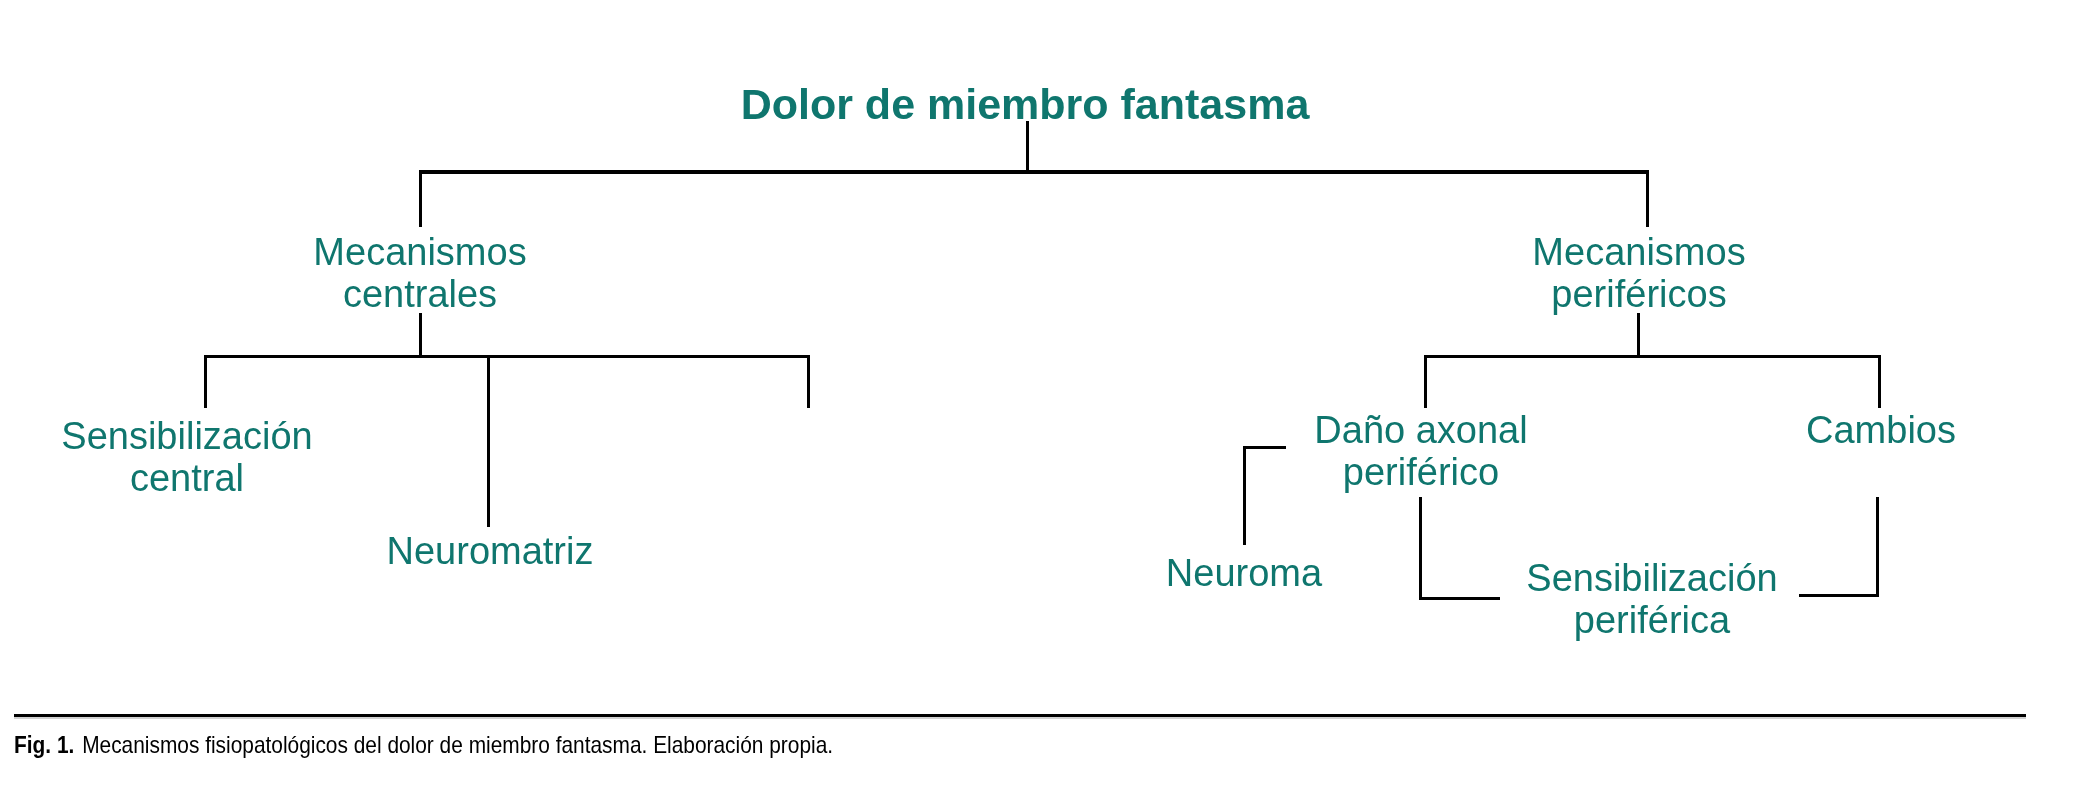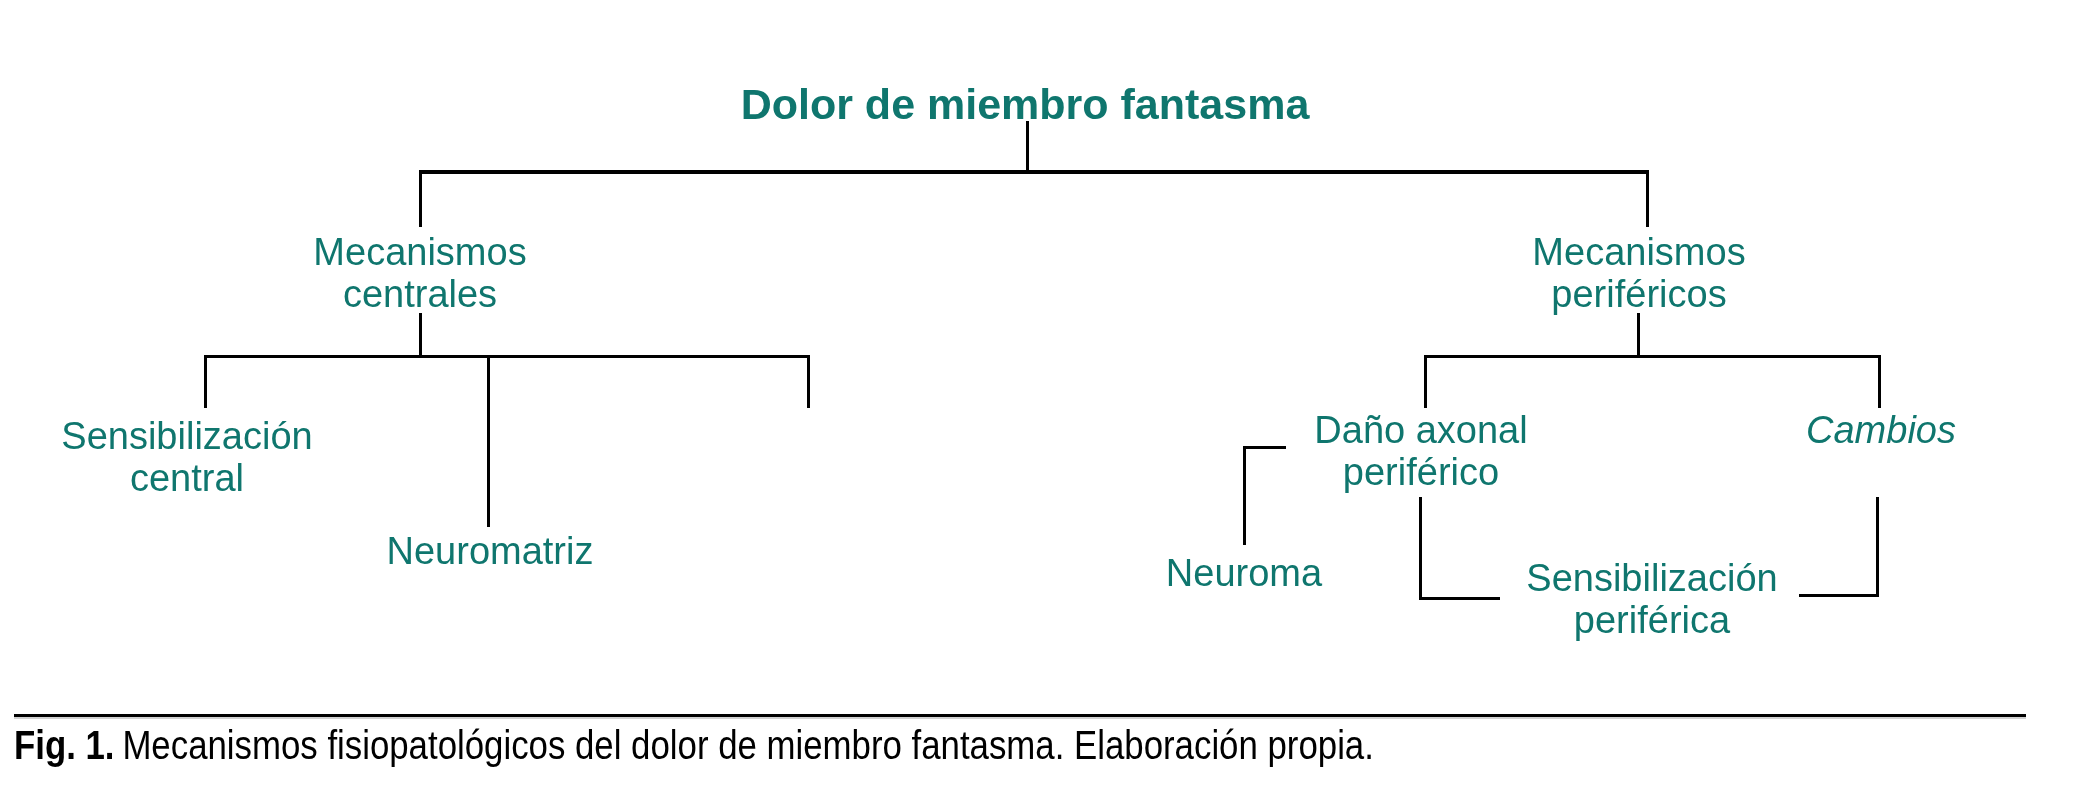--- a/index.html
+++ b/index.html
@@ -25,21 +25,21 @@
     font-size:43px;
     line-height:48px;
     font-weight:bold;
   }
   .ln{position:absolute;background:#000;}
   .rule-shadow{box-shadow:0 2px 0 rgba(0,0,0,0.18);}
   .caption{
     position:absolute;
     left:14px;top:722px;
     white-space:nowrap;
-    font-size:40px;
+    font-size:24px;
     line-height:46px;
   }
   .caption-inner{
     display:inline-block;
     transform:scaleX(0.87);
     transform-origin:left top;
   }
   .caption-prefix{font-weight:bold;margin-right:9px;}
 </style>
 </head>
@@ -86,21 +86,21 @@
   <div class="ln" style="left:1637px;top:313px;width:3px;height:42px;"></div>
   <div class="ln" style="left:1424px;top:355px;width:457px;height:3px;"></div>
   <div class="ln" style="left:1424px;top:355px;width:3px;height:53px;"></div>
   <div class="ln" style="left:1878px;top:355px;width:3px;height:53px;"></div>
 
   <div class="node" style="left:1421px;top:409px;">
     <span class="line">Daño axonal</span>
     <span class="line">periférico</span>
   </div>
 
-  <div class="node" style="left:1881px;top:409px;font-style:italic;">
+  <div class="node" style="left:1881px;top:409px;">
     <span class="line">Cambios</span>
   </div>
 
   <div class="ln" style="left:1243px;top:446px;width:43px;height:3px;"></div>
   <div class="ln" style="left:1243px;top:446px;width:3px;height:99px;"></div>
 
   <div class="node" style="left:1244px;top:552px;">
     <span class="line">Neuroma</span>
   </div>
 

